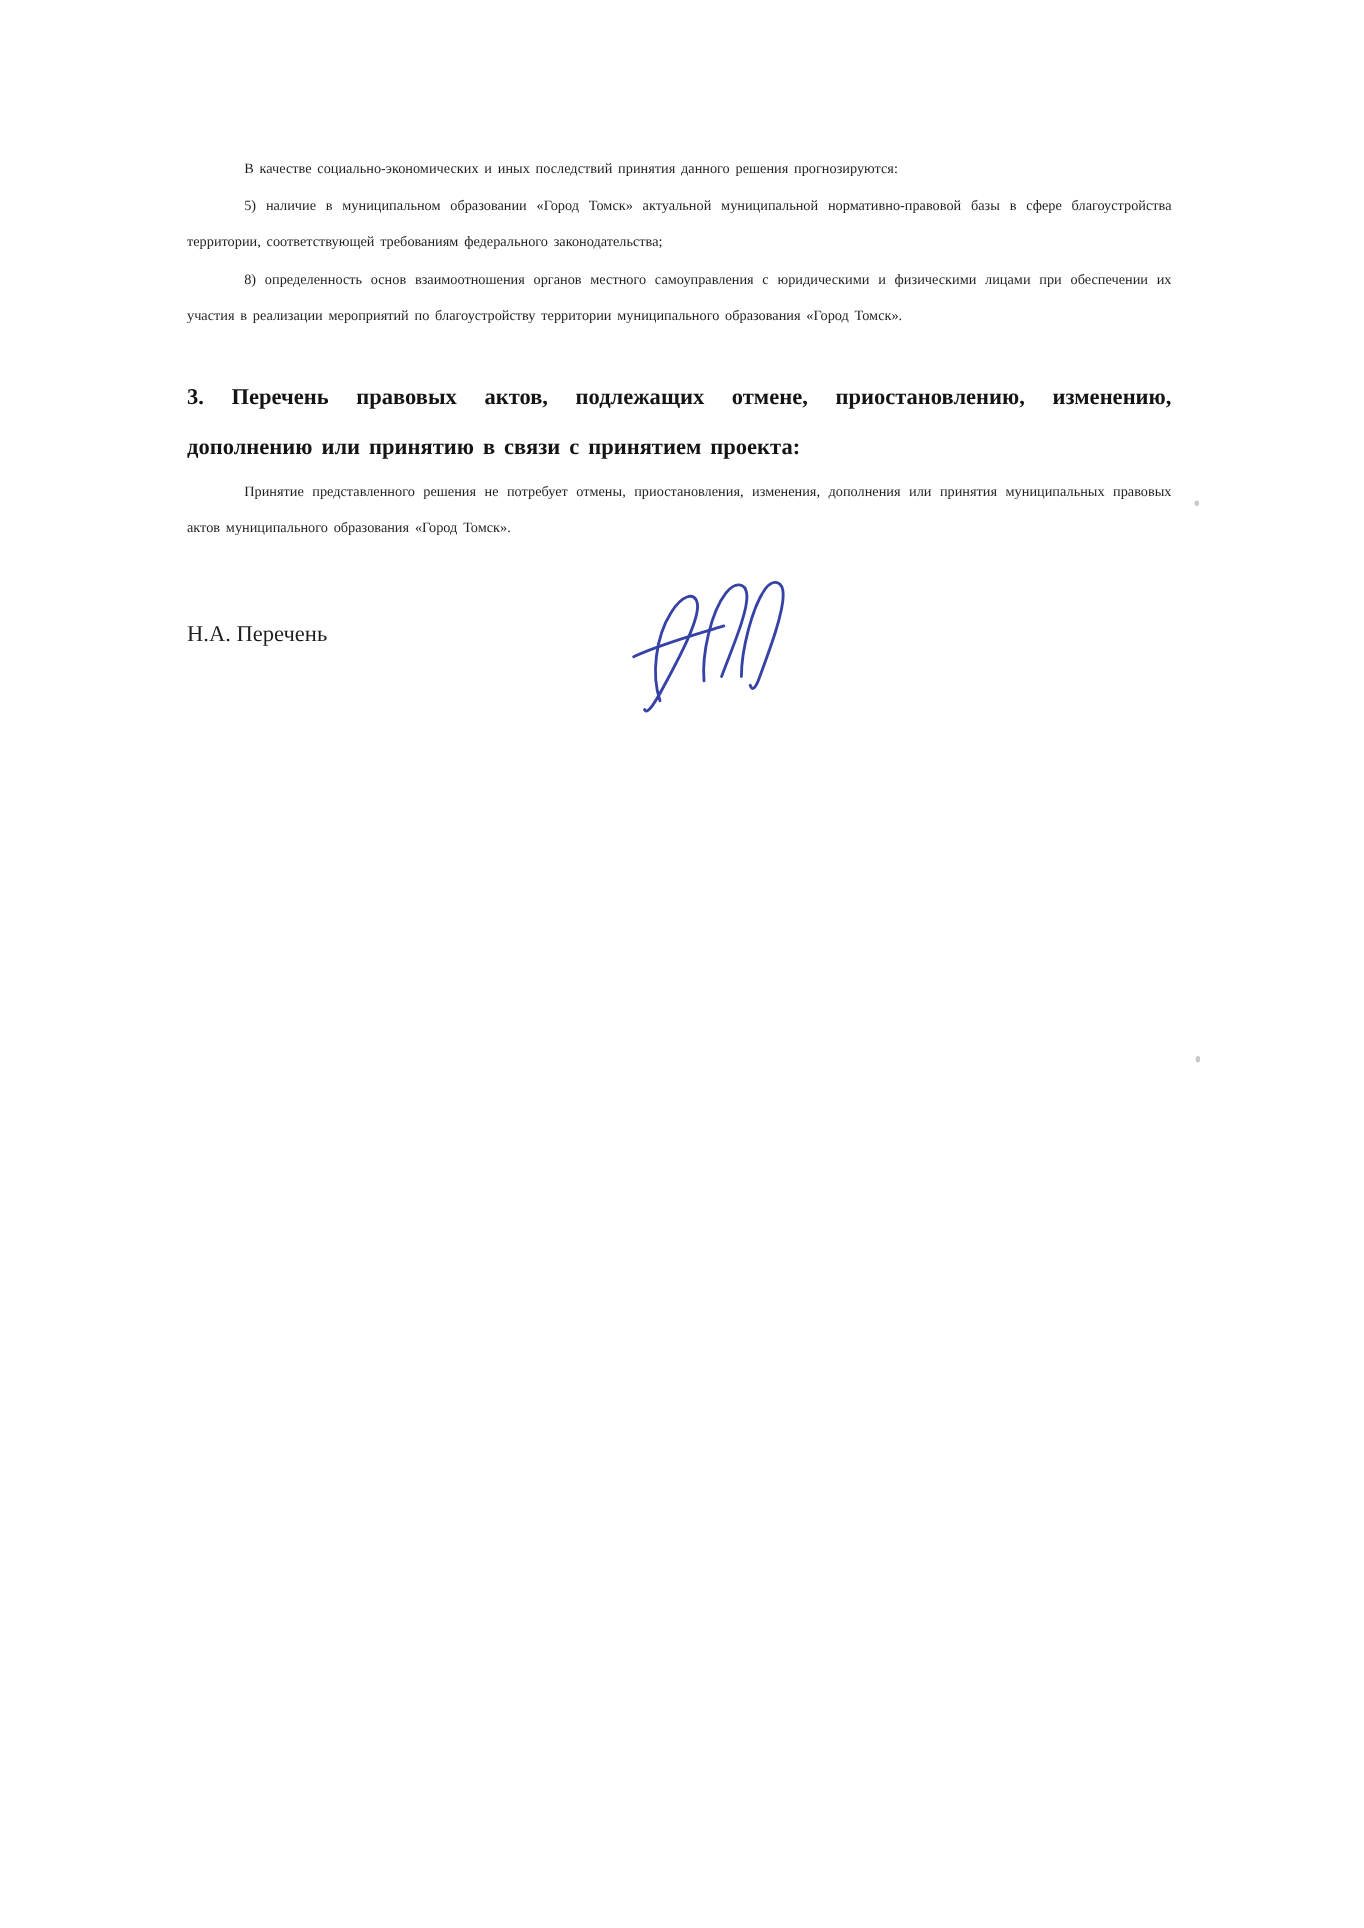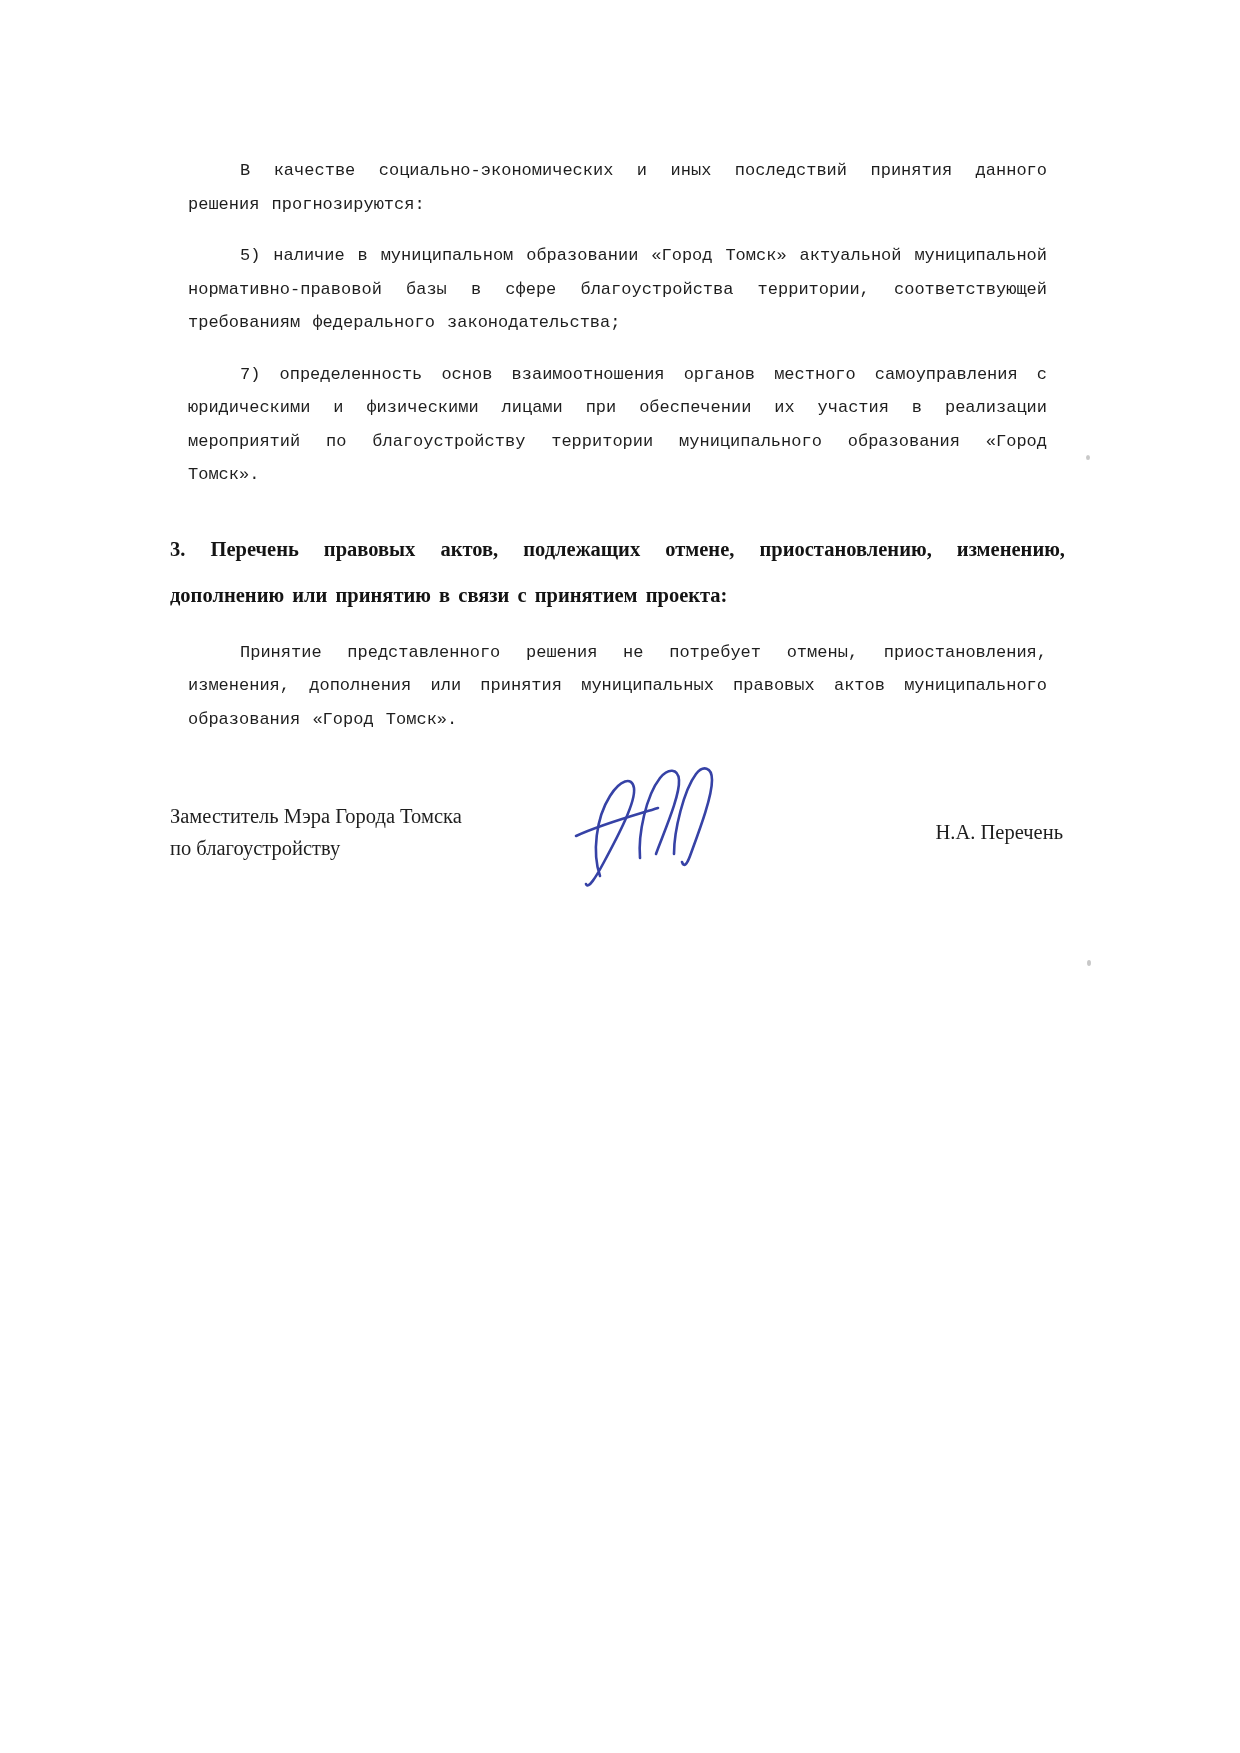--- a/index.html
+++ b/index.html
@@ -15,27 +15,26 @@
     color: #1e1e1e;
     overflow: hidden;
   }
   .page {
     position: absolute;
     left: 170px;
     right: 175px;
     top: 136px;
   }
   .para {
-    margin: 18px;
-    font-size: 17px;
+    margin: 0;
+    font-size: 13px;
     line-height: 33.5px;
     text-align: justify;
     text-indent: 52px;
     word-spacing: 2px;
-    font-family: Liberation Mono, monospace;
   }
   .section-heading {
     margin: 34px 0 0 0;
     font-size: 20.5px;
     line-height: 46px;
     font-weight: bold;
     text-align: justify;
     word-spacing: 3px;
     color: #141414;
   }
@@ -77,32 +76,28 @@
 </style>
 </head>
 <body>
 
 <div class="page">
 
   <p class="para">В качестве социально-экономических и иных последствий принятия данного решения прогнозируются:</p>
 
   <p class="para">5) наличие в муниципальном образовании «Город Томск» актуальной муниципальной нормативно-правовой базы в сфере благоустройства территории, соответствующей требованиям федерального законодательства;</p>
 
-  <p class="para">7) определенность основ взаимоотношения органов местного самоуправления с юридическими и физическими лицами при обеспечении их участия в реализации мероприятий по благоустройству территории муниципального образования «Город Томск».</p>
+  <p class="para">8) определенность основ взаимоотношения органов местного самоуправления с юридическими и физическими лицами при обеспечении их участия в реализации мероприятий по благоустройству территории муниципального образования «Город Томск».</p>
 
   <p class="section-heading">3. Перечень правовых актов, подлежащих отмене, приостановлению, изменению, дополнению или принятию в связи с принятием проекта:</p>
 
   <p class="para">Принятие представленного решения не потребует отмены, приостановления, изменения, дополнения или принятия муниципальных правовых актов муниципального образования «Город Томск».</p>
 
   <div class="signoff">
 
-    <div class="signoff-title">
-      <div>Заместитель Мэра Города Томска</div>
-      <div>по благоустройству</div>
-    </div>
 
     <div class="signature-wrap">
       <svg width="180" height="140" viewBox="0 0 180 140">
         <g fill="none" stroke-width="2.6" stroke-linecap="round" stroke-linejoin="round" stroke="#3642a6">
           <path d="M38,118 C 30,95 34,60 48,38 C 58,22 70,18 72,30 C 74,44 56,78 42,104 C 34,119 26,132 24,126"></path>
           <path d="M14,78 C 40,66 70,58 96,50"></path>
           <path d="M78,100 C 76,76 84,38 98,20 C 106,10 116,10 117,22 C 118,38 102,74 94,96"></path>
           <path d="M112,96 C 112,72 122,32 134,16 C 141,7 150,9 150,22 C 150,40 136,76 128,98 C 125,106 122,110 120,104"></path>
         </g>
       </svg>

